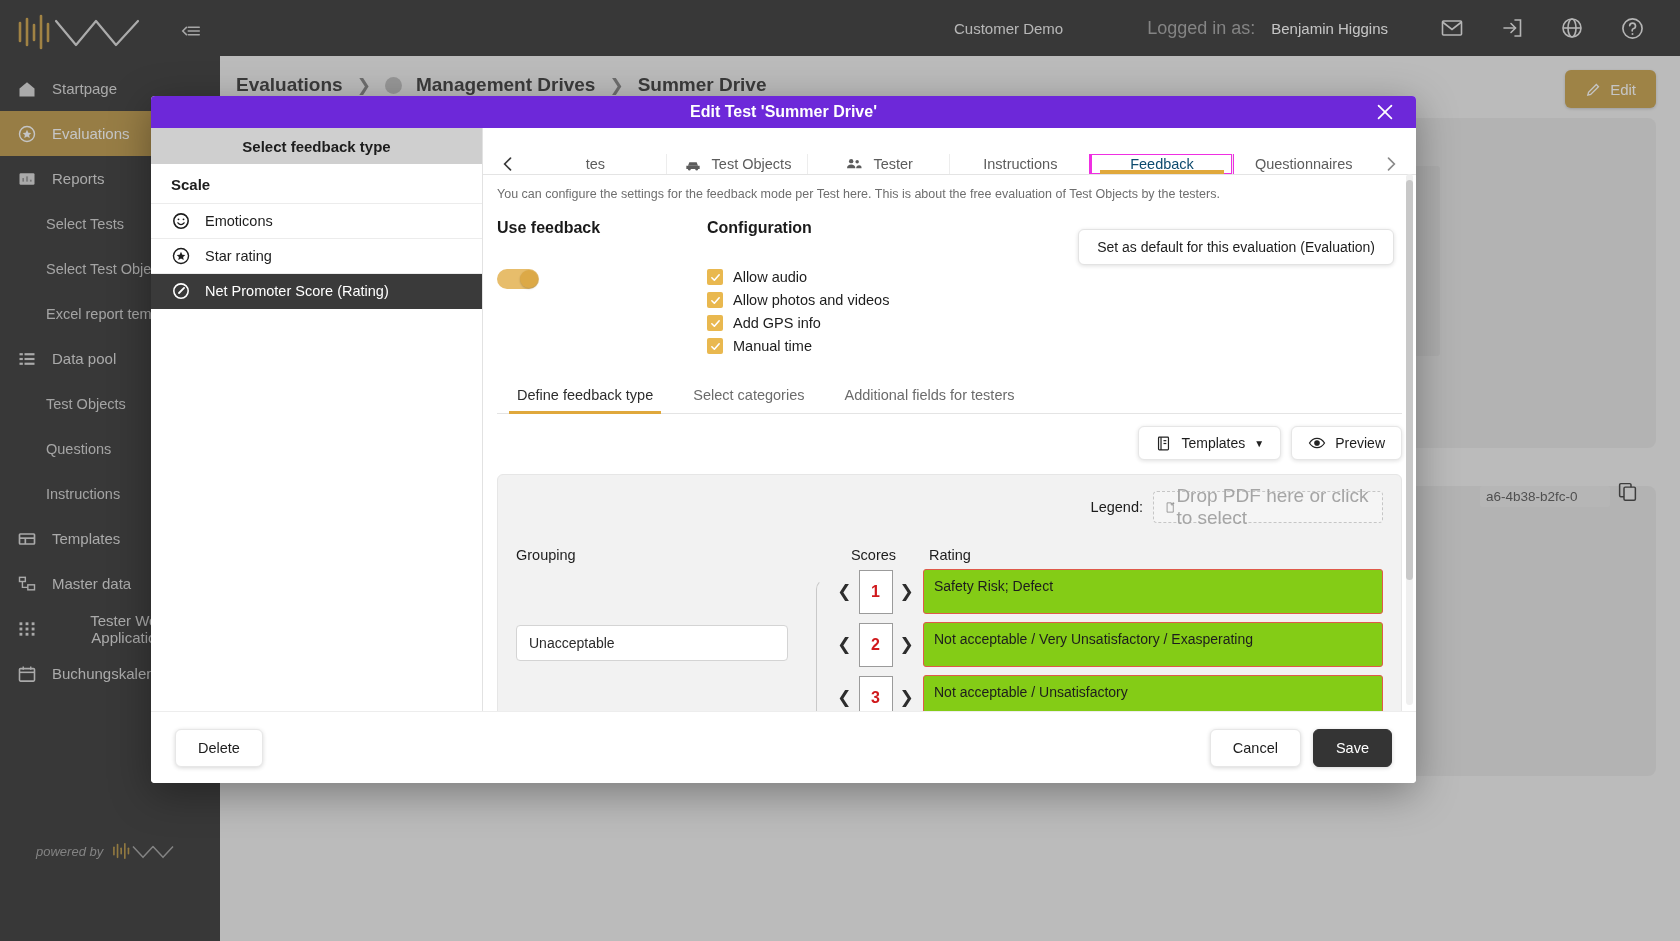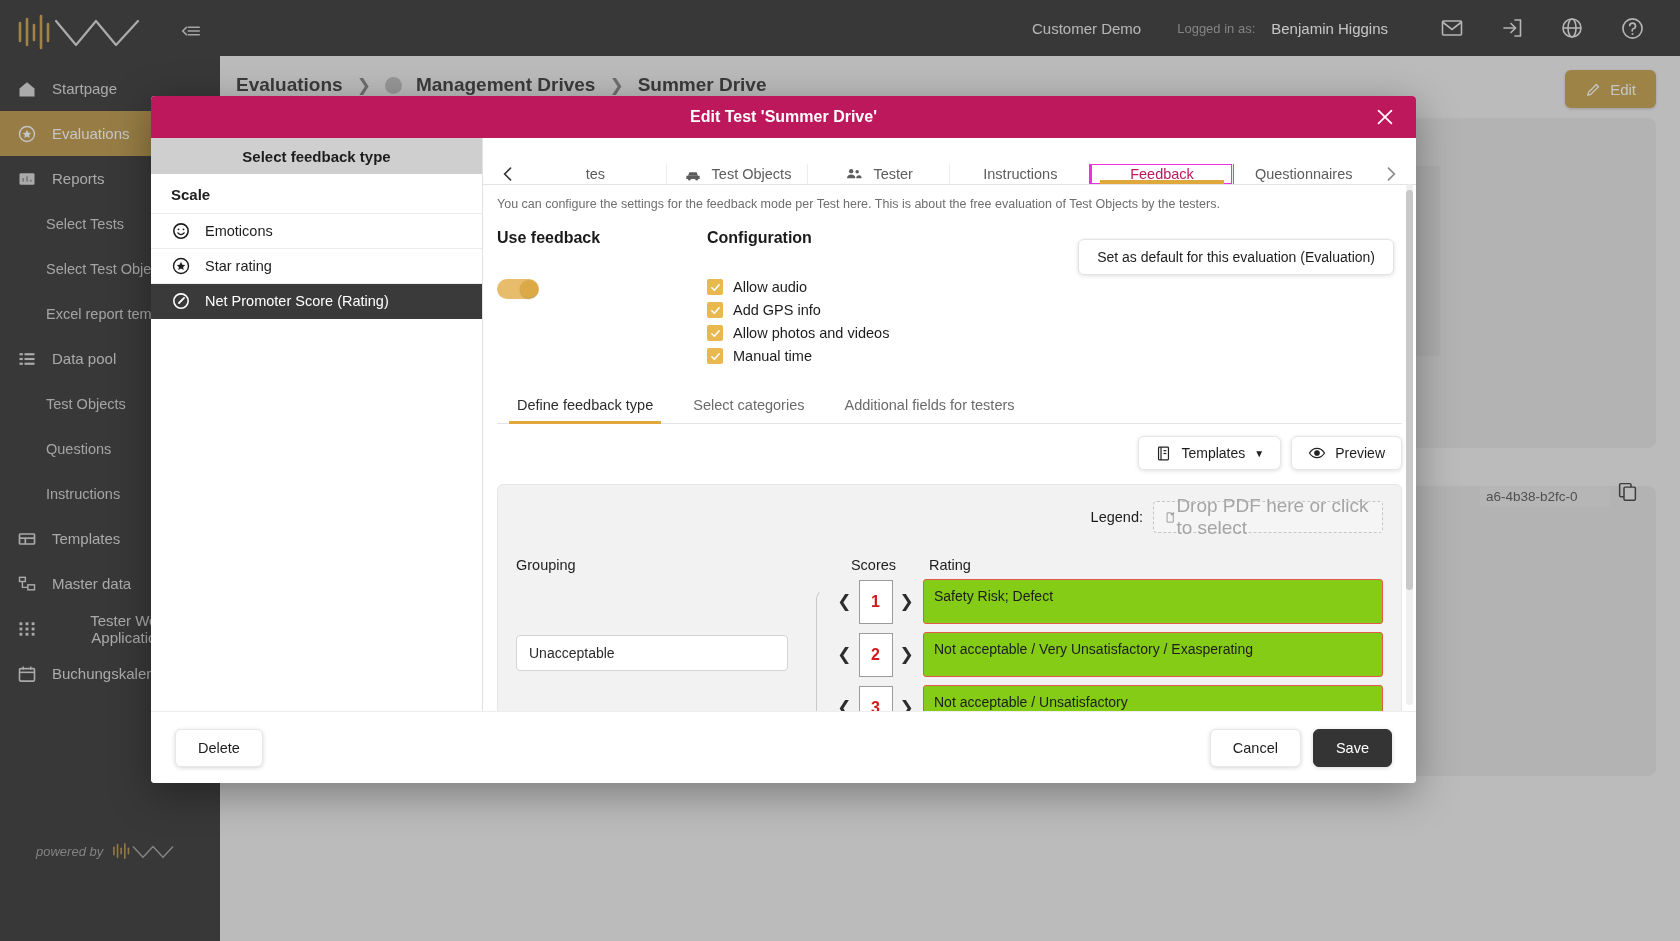--- a/index.html
+++ b/index.html
@@ -32,21 +32,21 @@
     display:flex; align-items:center; gap: 8px; color: #9a9a9a; font-size: 13px; font-style: italic;
   }
 
   
   .topbar {
     position: absolute; left: 220px; top: 0; right: 0; height: 56px;
     background: #272727; display: flex; align-items: center; justify-content: flex-end;
     padding-right: 22px; gap: 8px; z-index: 4;
   }
   .tb-text { color: #e8e8e8; font-size: 15px; margin-right: 28px; }
-  .tb-muted { color: #9b9b9b; font-size: 13px; margin-right: 8px; }
+  .tb-muted { color: #9b9b9b; font-size: 18px; margin-right: 8px; margin-left: 48px; }
   .tb-name { color: #ffffff; font-size: 15px; margin-right: 30px; }
   .tb-icon { width: 52px; height: 40px; display:flex; align-items:center; justify-content:center; cursor: pointer; }
 
   
   .page {
     position: absolute; left: 220px; top: 56px; right: 0; bottom: 0;
     background: #f0f0f0;
   }
   .breadcrumb {
     display:flex; align-items:center; gap: 14px;
@@ -75,21 +75,21 @@
   .overlay { position:absolute; inset: 0; background: rgba(90,90,90,0.35); z-index: 10; }
 
   
   .modal {
     position: absolute; left: 151px; top: 96px; width: 1265px; height: 687px;
     background: #fff; border-radius: 4px; z-index: 20;
     box-shadow: 0 10px 40px rgba(0,0,0,.35); display:flex; flex-direction: column;
     overflow: hidden;
   }
   .modal-head {
-    height: 42px; background: #be185d; color: #fff; display:flex; align-items:center;
+    height: 32px; background: #6d28d9; color: #fff; display:flex; align-items:center;
     justify-content:center; position: relative; font-size: 16px; font-weight: bold;
   }
   .modal-close {
     position: absolute; right: 18px; top: 50%; transform: translateY(-50%);
     width: 26px; height: 26px; display:flex; align-items:center; justify-content:center;
     cursor:pointer;
   }
   .modal-body { flex: 1; display: flex; min-height: 0; }
 
   
@@ -116,21 +116,21 @@
     padding: 0 8px; position: relative;
   }
   .tab-arrow { width: 34px; display:flex; align-items:center; justify-content:center; cursor:pointer; color:#444; }
   .tabs-scroll { flex:1; display:flex; align-items:stretch; overflow:hidden; }
   .tab {
     flex: 1; display:flex; align-items:center; justify-content:center; gap: 9px;
     font-size: 14.5px; color: #5c5c5c; cursor: pointer; position: relative;
     border-left: 1px solid #ededed;
   }
   .tab:first-child { border-left: none; }
-  .tab.active { color: #be185d; }
+  .tab.active { color: #0c4a6e; }
   .tab.active::after {
     content: ""; position:absolute; left: 8px; right: 8px; bottom: 0; height: 4px; background: #e0a83c;
   }
   .tab.highlight {
     outline: 3px solid #ef2fe2; outline-offset: -1px;
   }
 
   .helptext { font-size: 12.5px; color: #6e6e6e; padding: 12px 0 0 14px; }
 
   .cfg-row { display:flex; padding: 18px 0 0 14px; position: relative; }
@@ -579,29 +579,29 @@
                     </svg>
                   </span>
                   <span>Allow audio</span>
                 </div>
                 <div class="chk-row">
                   <span class="chk">
                     <svg viewBox="0 0 24 24" fill="none" stroke="#ffffff" stroke-width="3.4" stroke-linecap="round" stroke-linejoin="round">
                       <polyline points="4,12.5 9.5,18 20,6"></polyline>
                     </svg>
                   </span>
-                  <span>Add GPS info</span>
+                  <span>Allow photos and videos</span>
                 </div>
                 <div class="chk-row">
                   <span class="chk">
                     <svg viewBox="0 0 24 24" fill="none" stroke="#ffffff" stroke-width="3.4" stroke-linecap="round" stroke-linejoin="round">
                       <polyline points="4,12.5 9.5,18 20,6"></polyline>
                     </svg>
                   </span>
-                  <span>Allow photos and videos</span>
+                  <span>Add GPS info</span>
                 </div>
                 <div class="chk-row">
                   <span class="chk">
                     <svg viewBox="0 0 24 24" fill="none" stroke="#ffffff" stroke-width="3.4" stroke-linecap="round" stroke-linejoin="round">
                       <polyline points="4,12.5 9.5,18 20,6"></polyline>
                     </svg>
                   </span>
                   <span>Manual time</span>
                 </div>
               </div>

